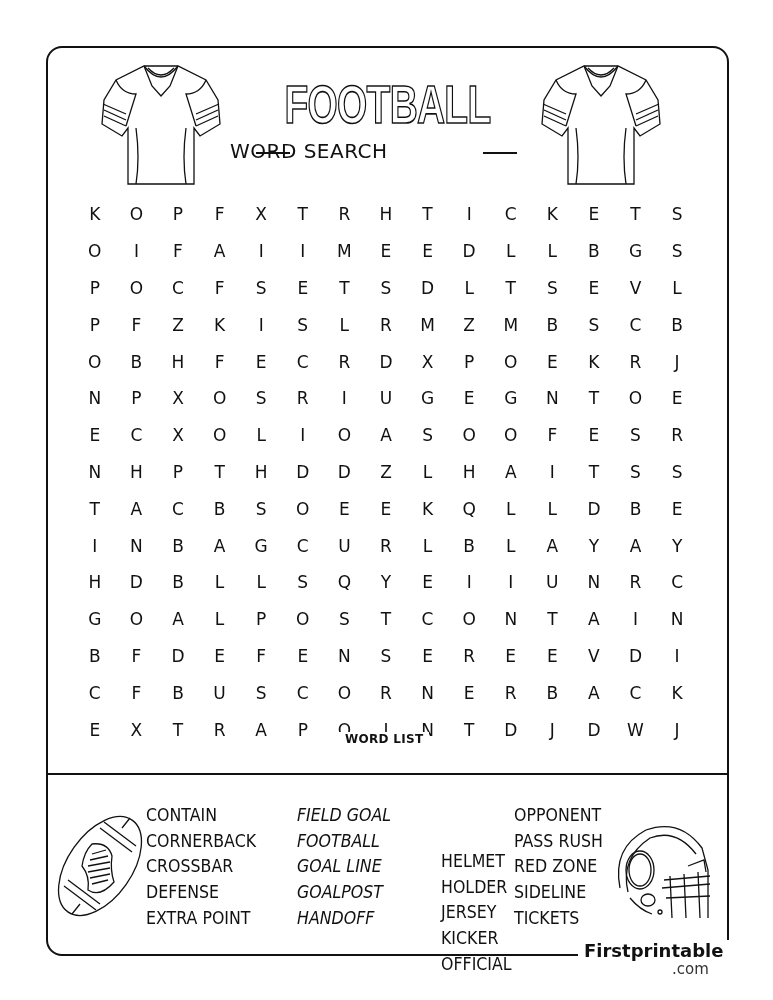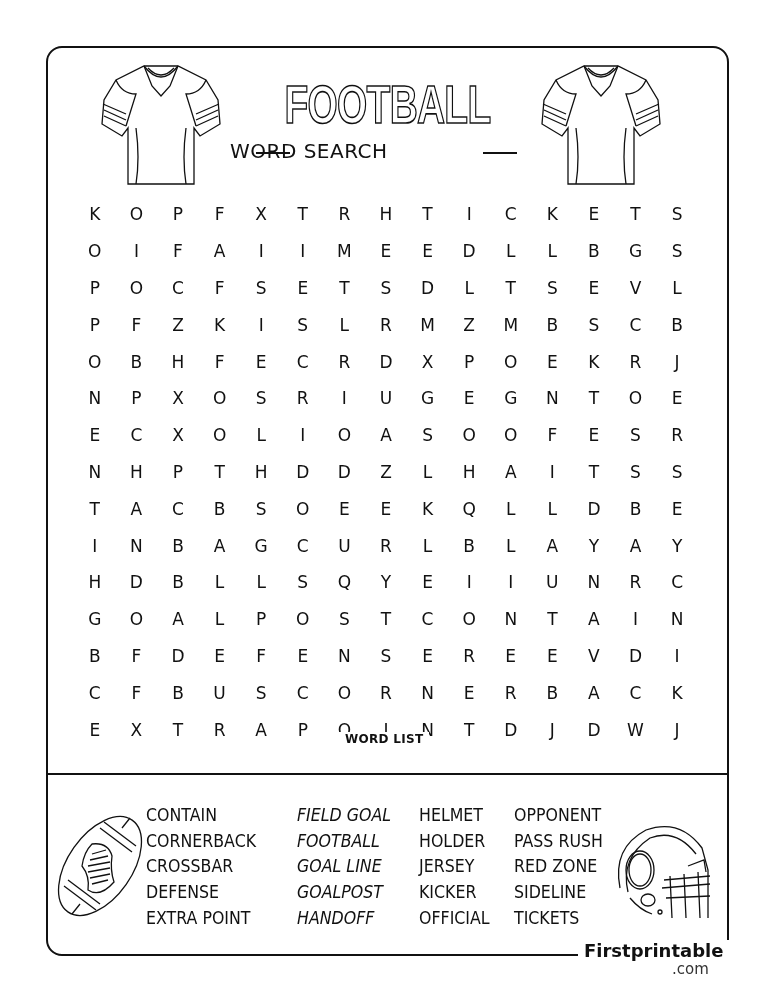--- a/index.html
+++ b/index.html
@@ -346,21 +346,21 @@
   <div class="wl-item">DEFENSE</div>
   <div class="wl-item">EXTRA POINT</div>
 </div>
 <div class="wl-col" style="left:297px;font-style:italic;">
   <div class="wl-item">FIELD GOAL</div>
   <div class="wl-item">FOOTBALL</div>
   <div class="wl-item">GOAL LINE</div>
   <div class="wl-item">GOALPOST</div>
   <div class="wl-item">HANDOFF</div>
 </div>
-<div class="wl-col" style="left:419px;">
+<div class="wl-col" style="left:441px;margin-top:46px;">
   <div class="wl-item">HELMET</div>
   <div class="wl-item">HOLDER</div>
   <div class="wl-item">JERSEY</div>
   <div class="wl-item">KICKER</div>
   <div class="wl-item">OFFICIAL</div>
 </div>
 <div class="wl-col" style="left:514px;">
   <div class="wl-item">OPPONENT</div>
   <div class="wl-item">PASS RUSH</div>
   <div class="wl-item">RED ZONE</div>

